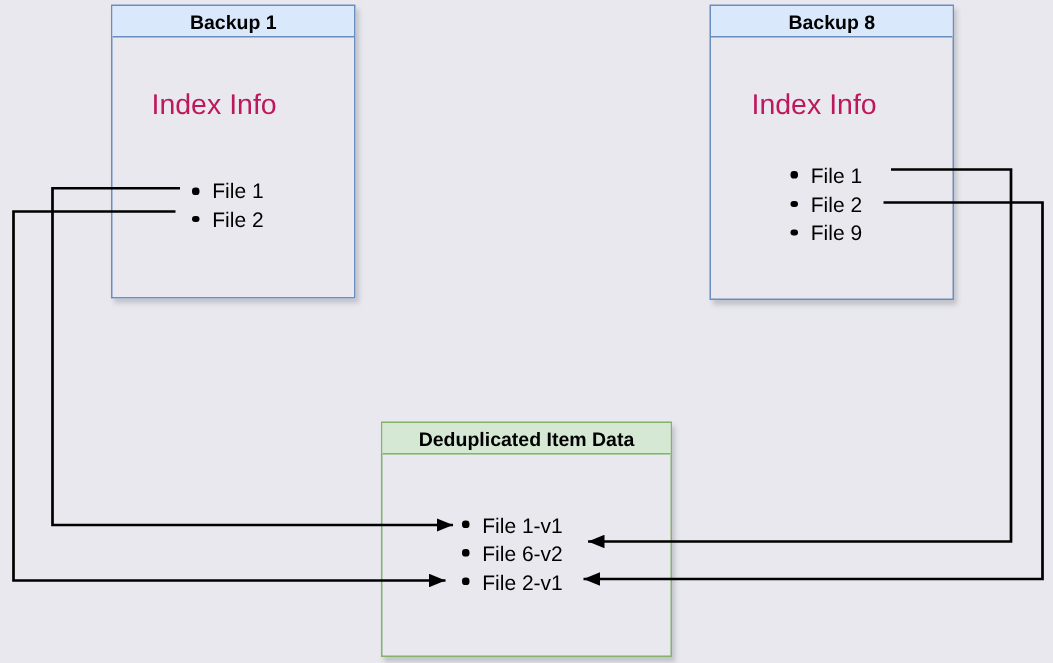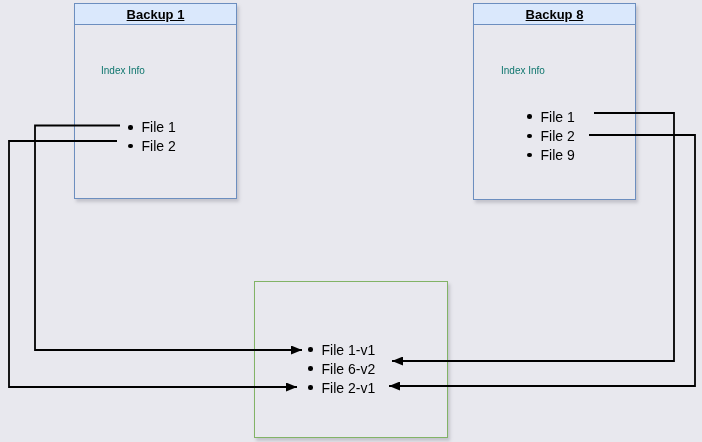--- a/index.html
+++ b/index.html
@@ -12,40 +12,39 @@
     background: #e8e8ee;
     overflow: hidden;
   }
 
   .box {
     position: absolute;
     border: 1.5px solid var(--border, #6c8ebf);
     box-shadow: 2px 3px 3px rgba(150,150,162,0.45);
     box-sizing: border-box;
     background: transparent;
-    text-decoration: underline;
   }
 
   .box-title {
     height: 21px;
     line-height: 21px;
     background: var(--titlebg, #dae8fc);
     border-bottom: 1.5px solid var(--border, #6c8ebf);
     text-align: center;
     font-size: 13px;
     font-weight: bold;
     color: #000;
     box-sizing: border-box;
   }
 
   .index-label {
     position: absolute;
-    font-size: 10px;
+    font-size: 19px;
     line-height: 16px;
-    color: #0f766e;
+    color: #be185d;
     white-space: nowrap;
   }
   .index-b1 { left: 26px; top: 59px; }
   .index-b2 { left: 27px; top: 59px; }
 
   .bullet-list {
     position: absolute;
     left: 0;
     right: 0;
   }
@@ -118,20 +117,21 @@
           <span class="file-label">File 2</span>
         </div>
         <div class="file-row">
           <span class="dot"></span>
           <span class="file-label">File 9</span>
         </div>
       </div>
   </div>
 
   <div class="box" style="left: 254px; top: 281px; width: 194px; height: 157px; --border: #82b366; --titlebg: #d5e8d4;">
+    <div class="box-title">Deduplicated Item Data</div>
     <div class="bullet-list list-dd">
         <div class="file-row">
           <span class="dot"></span>
           <span class="file-label">File 1-v1</span>
         </div>
         <div class="file-row">
           <span class="dot"></span>
           <span class="file-label">File 6-v2</span>
         </div>
         <div class="file-row">

